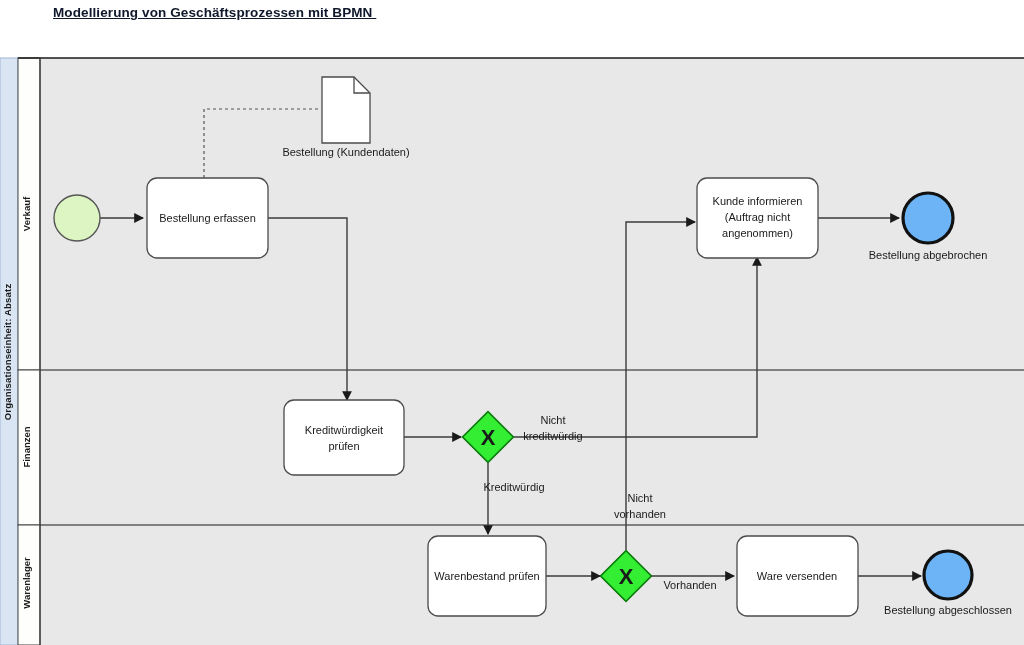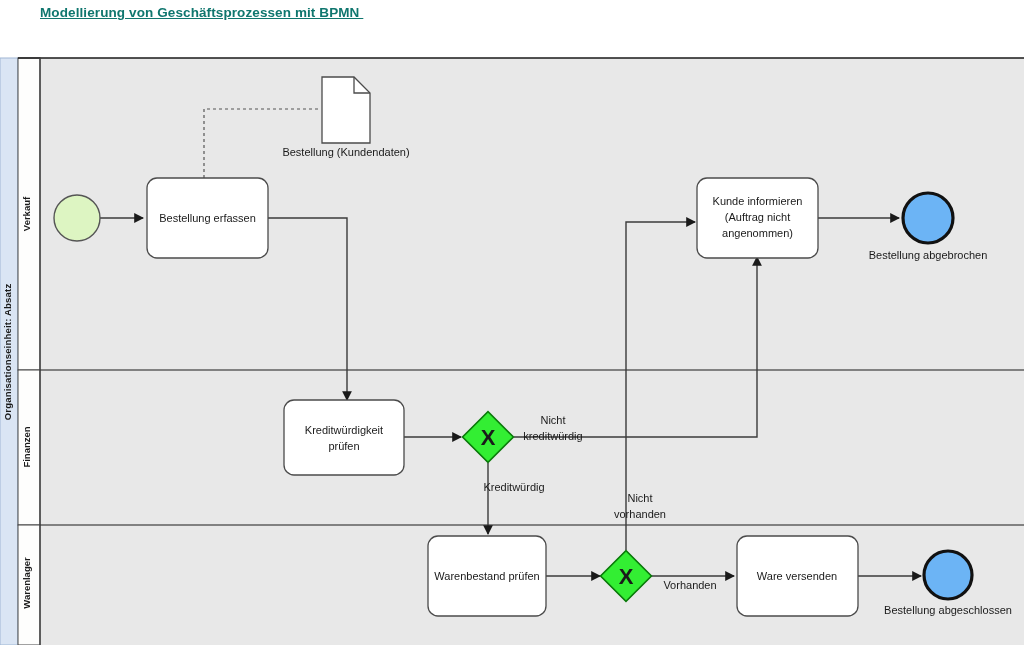--- a/index.html
+++ b/index.html
@@ -15,25 +15,25 @@
     overflow: hidden;
   }
   #canvas {
     position: absolute;
     left: 0; top: 0;
     width: 1024px;
     height: 645px;
   }
   #title {
     position: absolute;
-    left: 40px;
+    left: 53px;
     top: 5px;
     font-size: 13.5px;
     font-weight: bold;
-    color: #0f766e;
+    color: #0f172a;
     text-decoration: underline;
     letter-spacing: 0.1px;
     white-space: pre;
   }
   .svg-layer { position:absolute; left:0; top:0; }
   text { font-family: "Liberation Sans", sans-serif; fill:#1a1a1a; }
 </style>
 </head>
 <body>
 

